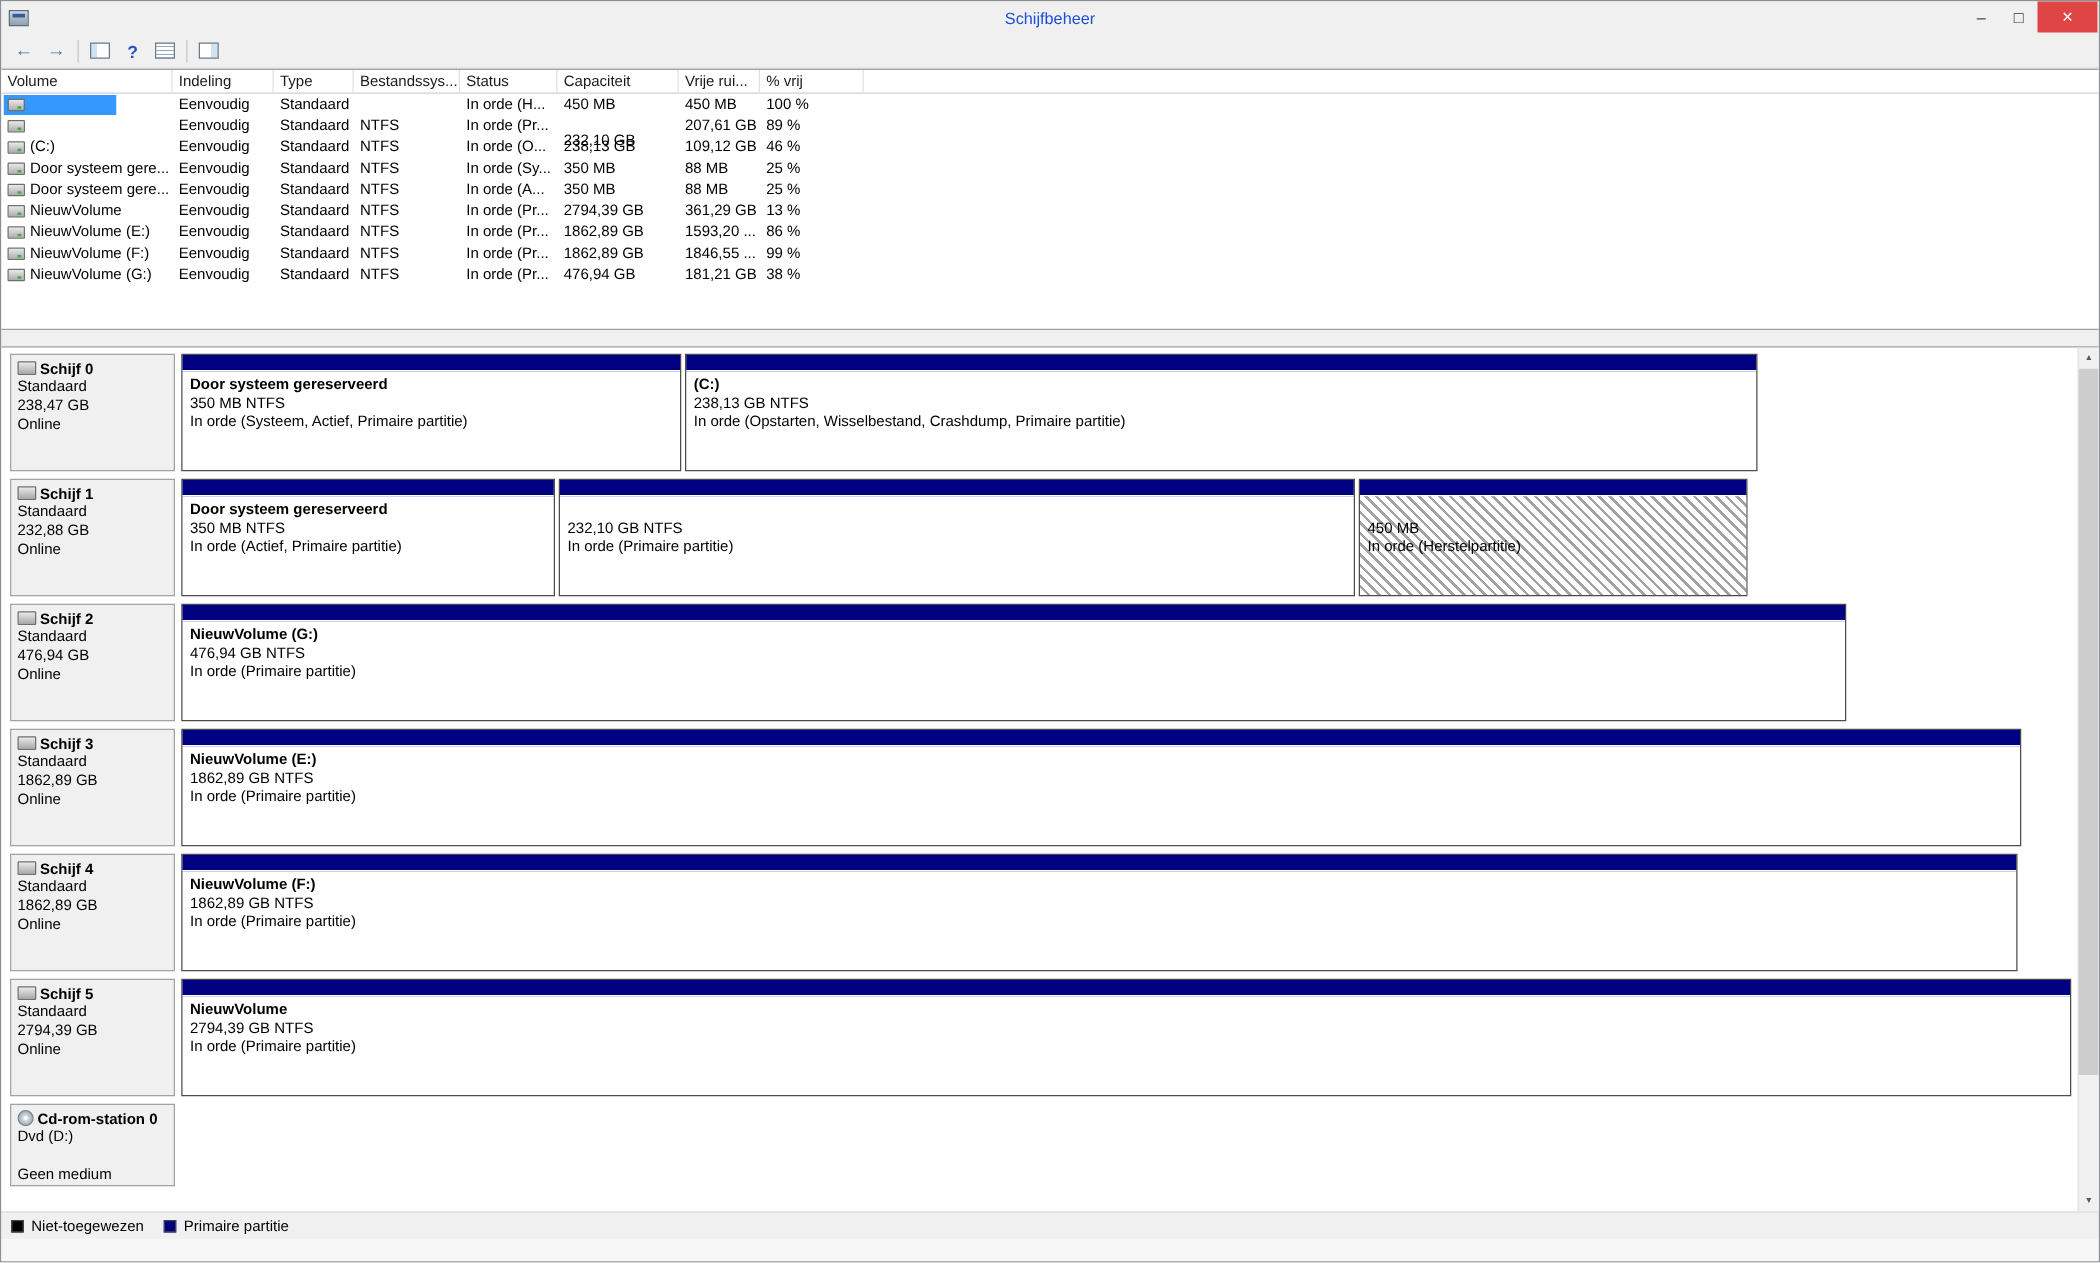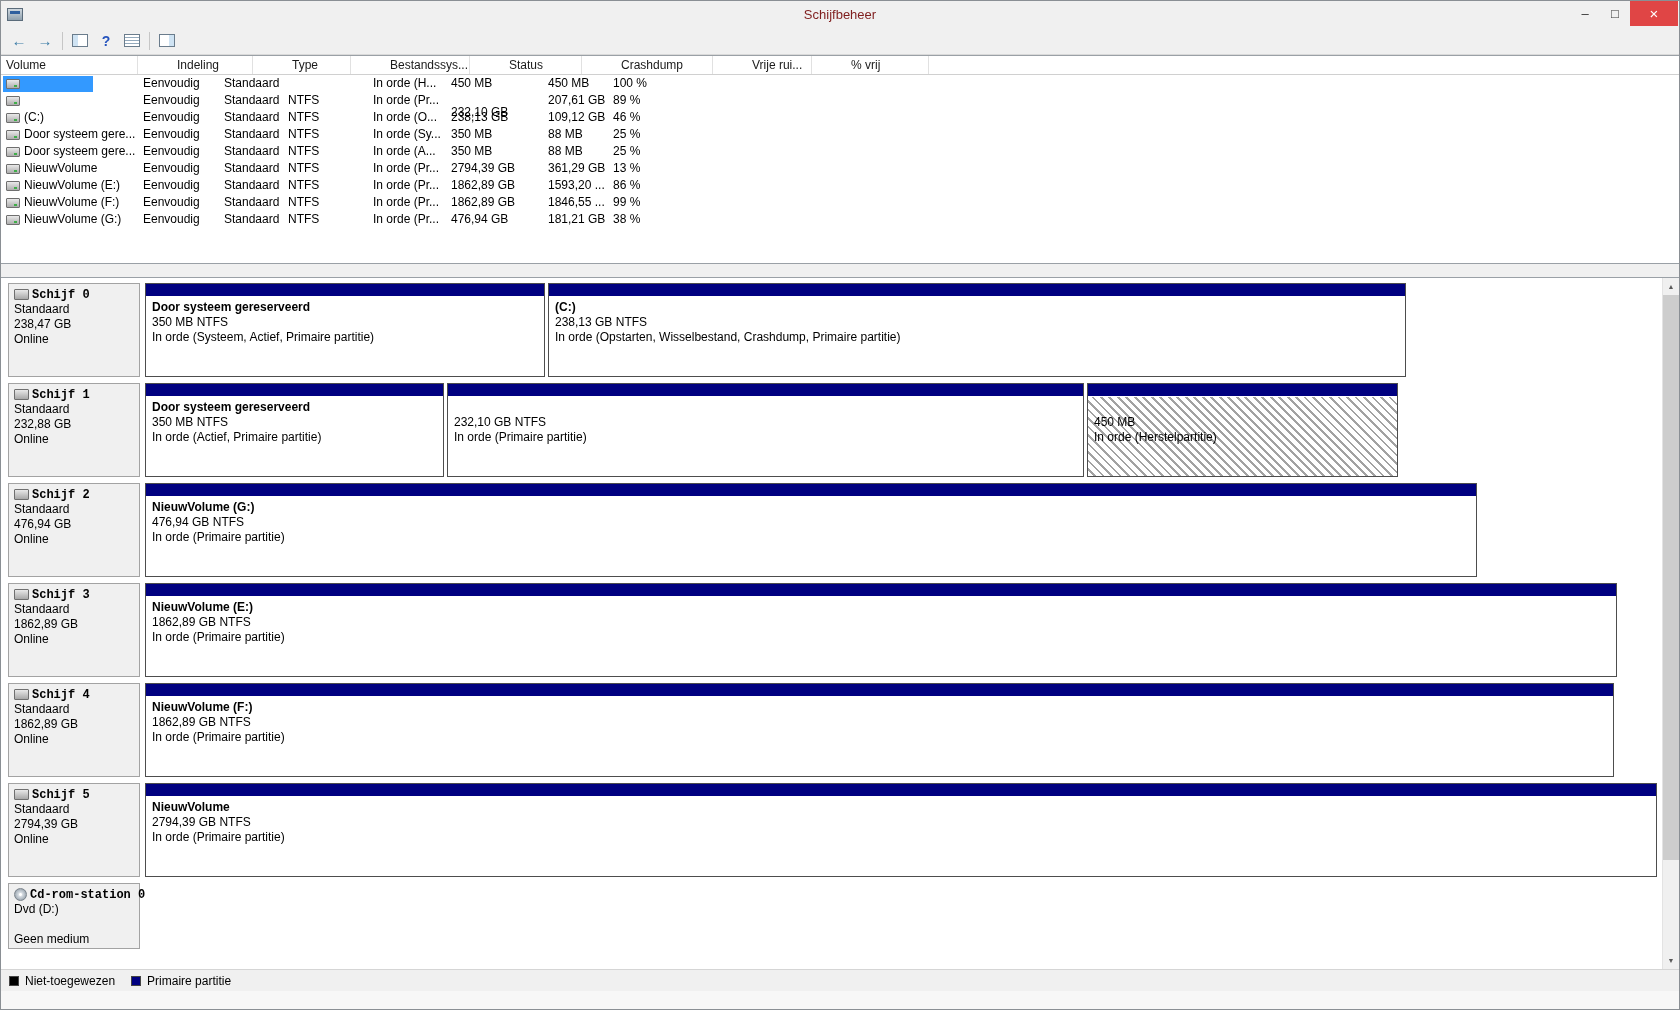--- a/index.html
+++ b/index.html
@@ -5,21 +5,21 @@
   * { margin:0; padding:0; box-sizing:border-box; }
   html,body { width:1680px; height:1010px; overflow:hidden; }
   body { font-family:"Liberation Sans","DejaVu Sans",sans-serif; font-size:12px; color:#000; background:#f0f0f0; }
 
   .window { width:1680px; height:1010px; display:flex; flex-direction:column; border:1px solid #8a8f94; background:#f0f0f0; overflow:hidden; }
 
   
   .titlebar { flex:0 0 26px; display:flex; align-items:center; position:relative; background:#f0f0f0; padding-left:6px; }
   .app-icon { width:16px; height:13px; border:1px solid #5a6b7a; background:linear-gradient(#cfd8df,#8fa0ae); position:relative; }
   .app-icon::after { content:""; position:absolute; left:2px; top:2px; right:2px; height:3px; background:#2f5f9e; }
-  .title { position:absolute; left:50%; transform:translateX(-50%); font-size:13px; color:#7f1d1d; }
+  .title { position:absolute; left:50%; transform:translateX(-50%); font-size:13px; color:#1d4ed8; }
   .caption-buttons { position:absolute; right:1px; top:0; height:26px; display:flex; }
   .cap-btn { width:30px; height:25px; display:flex; align-items:center; justify-content:center; font-size:13px; color:#333; }
   .cap-btn.close { width:48px; background:#e04545; color:#fff; font-size:15px; }
 
   
   .menubar { flex:0 0 22px; display:flex; align-items:center; padding-left:4px; background:#f0f0f0; }
   .menu-item { display:inline-block; padding:2px 8px; font-size:12px; }
   .menu-item::first-letter { text-decoration:underline; }
 
   
@@ -27,41 +27,41 @@
   .tool-btn { width:24px; height:22px; display:flex; align-items:center; justify-content:center; }
   .arrow-glyph { font-size:15px; font-weight:bold; color:#3a7ba6; }
   .tool-sep { width:1px; height:18px; background:#c6c6c6; margin:0 3px; }
   .icon-tree { width:16px; height:13px; border:1px solid #6a7c8c; background:linear-gradient(to right,#cfe3f3 0 5px,#fff 5px); }
   .icon-help { font-size:14px; font-weight:bold; color:#2553bd; }
   .icon-props { width:16px; height:13px; border:1px solid #6a7c8c; background:repeating-linear-gradient(to bottom,#fff 0 2px,#93a9bc 2px 3px); }
   .icon-pane { width:16px; height:13px; border:1px solid #6a7c8c; background:linear-gradient(to left,#cfe3f3 0 5px,#fff 5px); }
 
   
   .volume-panel { flex:0 0 209px; background:#fff; border-top:1px solid #9aa0a6; border-bottom:1px solid #9aa0a6; overflow:hidden; }
-  .vheader { display:flex; height:19px; border-bottom:1px solid #d0d0d0; background:#fff;gap:34px; }
+  .vheader { display:flex; height:19px; border-bottom:1px solid #d0d0d0; background:#fff; }
   .vheader::after { content:""; flex:1; }
   .hcell { padding:2px 0 0 5px; border-right:1px solid #e1e1e1; font-size:12px; color:#1a1a1a; white-space:nowrap; overflow:hidden; flex:0 0 auto; }
   .vrow { display:flex; height:17px; align-items:center; }
   .vcell { padding-left:5px; white-space:nowrap; overflow:hidden; font-size:12px; height:17px; line-height:17px; flex:0 0 auto; }
   .vc-volume { display:flex; align-items:center; padding-left:2px; }
   .vsel { display:inline-flex; align-items:center; height:16px; padding:0 3px; }
   .vrow.selected .vsel { background:#3399ff; min-width:90px; }
   .vname { margin-left:4px; }
   .drive-icon-sm { width:14px; height:10px; flex:0 0 14px; border:1px solid #6f6f6f; border-radius:1px; background:linear-gradient(#e9e9e9,#adadad); position:relative; }
   .drive-icon-sm::after { content:""; position:absolute; right:2px; bottom:1px; width:3px; height:2px; background:#3fae49; }
 
   .splitter { flex:0 0 13px; background:#f0f0f0; }
 
   
   .graph-panel { flex:1 1 auto; background:#fff; border-top:1px solid #9aa0a6; position:relative; overflow:hidden; }
   .graph-content { position:absolute; left:0; top:0; right:17px; bottom:0; padding:5px 0 0 7px; overflow:hidden; }
   .disk-row { display:flex; height:94px; margin-bottom:6px; }
   .disk-row.cdrom { height:66px; }
   .disk-label { width:132px; flex:0 0 132px; border:1px solid #a3a3a3; background:#f0f0f0; padding:3px 5px; }
-  .dname { font-weight:bold; display:flex; align-items:center; height:15px;font-family:Liberation Mono, monospace; }
+  .dname { font-weight:bold; display:flex; align-items:center; height:15px; }
   .dname-text { margin-left:3px; font-size:12px; white-space:nowrap; }
   .disk-icon { width:15px; height:11px; flex:0 0 15px; border:1px solid #6f6f6f; border-radius:1px; background:linear-gradient(#e9e9e9,#a8a8a8); position:relative; }
   .disk-icon.cd { width:13px; height:13px; flex:0 0 13px; border-radius:50%; background:radial-gradient(circle,#ffffff 0 1px,#d7dde3 2px,#aab4bd 5px,#8e99a3 6px); border-color:#7c858d; }
   .dline { height:15px; line-height:15px; font-size:12px; white-space:nowrap; }
   .parts { display:flex; gap:3px; margin-left:5px; }
   .part { border:1px solid #4d4d4d; display:flex; flex-direction:column; background:#fff; flex:0 0 auto; }
   .band { height:13px; flex:0 0 13px; background:#000080; border-bottom:1px solid #fff; }
   .pbody { flex:1; padding:3px 6px 0 6px; }
   .part.hatched .pbody { background:repeating-linear-gradient(45deg,#ffffff 0 4px,#a2a2a2 4px 6px); }
   .pline { height:15px; line-height:15px; font-size:12px; white-space:nowrap; overflow:hidden; }
@@ -127,21 +127,21 @@
       </div>
   </div>
 
   <div class="volume-panel">
     <div class="vheader">
         <div class="hcell" style="width: 137px;">Volume</div>
         <div class="hcell" style="width: 81px;">Indeling</div>
         <div class="hcell" style="width: 64px;">Type</div>
         <div class="hcell" style="width: 85px;">Bestandssys...</div>
         <div class="hcell" style="width: 78px;">Status</div>
-        <div class="hcell" style="width: 97px;">Crashdump</div>
+        <div class="hcell" style="width: 97px;">Capaciteit</div>
         <div class="hcell" style="width: 65px;">Vrije rui...</div>
         <div class="hcell" style="width: 83px;">% vrij</div>
       </div>
     <div class="vbody">
         <div class="vrow selected">
     <div class="vcell vc-volume" style="width: 137px;">
             <span class="vsel">
               <span class="drive-icon-sm"></span>
               <span class="vname"></span>
             </span>

